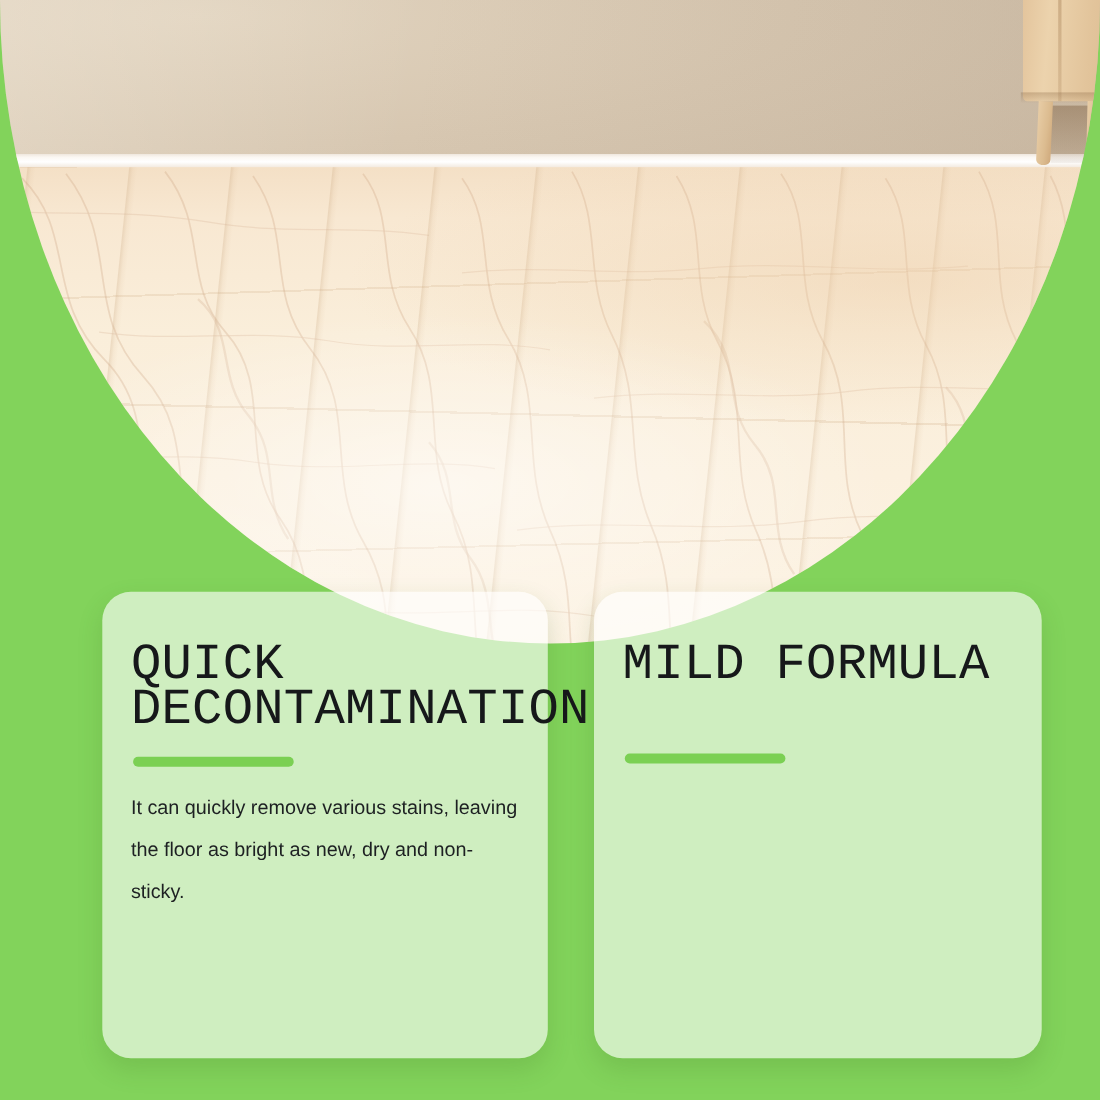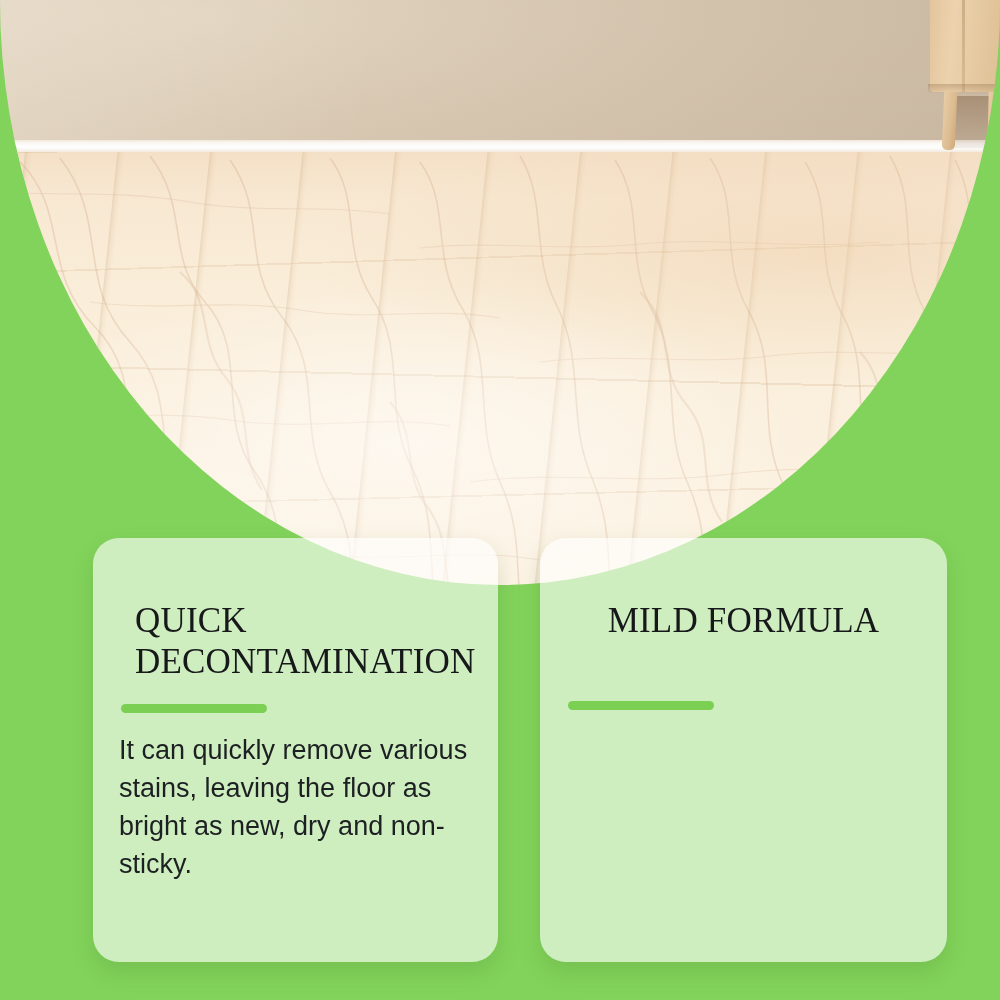--- a/index.html
+++ b/index.html
@@ -107,41 +107,41 @@
 
   
   .card{
     position:absolute;top:538px;height:424px;border-radius:26px;
     background:rgba(255,255,255,.62);
     box-shadow:0 10px 22px rgba(60,110,35,.18);
     box-sizing:border-box;
     padding:46px 26px 0 26px;
   }
   .card.left{left:93px;width:405px;}
-  .card.right{left:540px;width:407px;text-align:center;}
+  .card.right{left:540px;width:407px;}
 
   .card-title{
-    margin:16px;
-    font-size:35px;
+    margin:0;
+    font-size:46px;
     line-height:41px;
     font-weight:400;
     letter-spacing:.2px;
     color:#16181a;
     text-transform:uppercase;
-    font-family:Liberation Serif, serif;
+    font-family:Liberation Mono, monospace;
   }
   .divider{
     width:146px;height:9px;border-radius:6px;
     background:#7bd053;
     margin:22px 0 18px 2px;
   }
   .card.right .divider{margin-top:60px;}
   .card-body{
     margin:0;
-    font-size:27px;
+    font-size:18px;
     line-height:38px;
     color:#1d2022;
     font-weight:400;
   }
 </style>
 </head>
 <body>
 
 <div id="stage">
 

